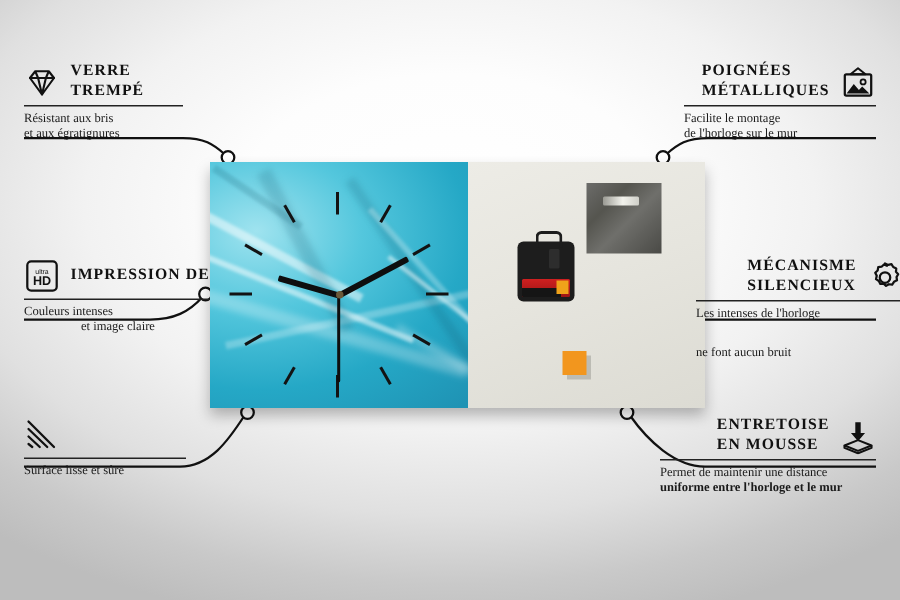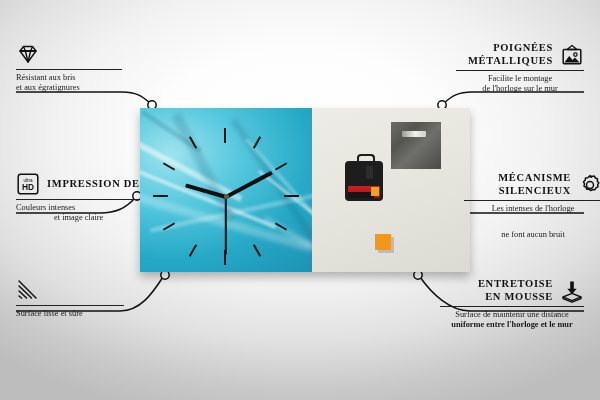--- a/index.html
+++ b/index.html
@@ -24,31 +24,31 @@
   .ttl{
     font-family:"Liberation Serif",serif;
     font-weight:bold;
     font-size:10.5px;
     letter-spacing:.7px;
     color:#111;
     line-height:12.5px;
     text-transform:uppercase;
     white-space:nowrap;
   }
-  .feat.right .ttl{text-align:right;}
+  .feat.right .ttl{text-align:left;}
   .rule{height:1px;background:#222;margin-top:3px;}
   .sub{
     font-family:"Liberation Serif",serif;
     font-size:8.4px;
     line-height:10.4px;
     color:#1a1a1a;
     margin-top:3px;
     white-space:nowrap;
   }
-  .feat.right .sub{text-align:center;}
+  .feat.right .sub{text-align:left;}
   .ico{width:24px;height:24px;flex:0 0 24px;display:block;}
 
   
   #product{
     position:absolute;left:140px;top:108px;width:330px;height:164px;
     box-shadow:0 5px 9px rgba(0,0,0,.28);
     overflow:hidden;
     background:#e8e8e4;
   }
   #clockpanel{
@@ -174,20 +174,24 @@
   <div class="feat left" style="left:16px;top:42px;width:128px;">
     <div class="head">
       <svg class="ico" viewBox="0 0 24 24">
         <g fill="none" stroke="#111" stroke-width="1.4" stroke-linejoin="round">
           <path d="M4 9 L12 20 L20 9 Z"></path>
           <path d="M4 9 L7.5 4.5 H16.5 L20 9 Z"></path>
           <path d="M7.5 4.5 L9.4 9 L12 20 L14.6 9 L16.5 4.5"></path>
           <path d="M4 9 H20"></path>
         </g>
       </svg>
+      <div>
+        <div class="ttl">VERRE</div>
+        <div class="ttl">TREMPÉ</div>
+      </div>
     </div>
     <div class="rule" style="width:106px;"></div>
     <div class="sub">Résistant aux bris</div>
     <div class="sub" style="margin-top:0;">et aux égratignures</div>
   </div>
 
   <div class="feat left" style="left:16px;top:172px;width:140px;">
     <div class="head">
       <svg class="ico" viewBox="0 0 24 24">
         <rect x="2.2" y="2.2" width="19.6" height="19.6" rx="2.6" fill="none" stroke="#111" stroke-width="1.5"></rect>
@@ -258,17 +262,17 @@
         <div class="ttl">ENTRETOISE</div>
         <div class="ttl">EN MOUSSE</div>
       </div>
       <svg class="ico" viewBox="0 0 24 24">
         <path d="M10.2 2.5 h3.6 v7.2 h2.9 L12 15.2 L7.3 9.7 h2.9 Z" fill="#111"></path>
         <path d="M12 14.4 L21 18 L12 21.6 L3 18 Z" fill="none" stroke="#111" stroke-width="1.4" stroke-linejoin="round"></path>
         <path d="M3 18 v1.6 L12 23.2 L21 19.6 V18" fill="none" stroke="#111" stroke-width="1.4" stroke-linejoin="round"></path>
       </svg>
     </div>
     <div class="rule" style="width:144px;"></div>
-    <div class="sub">Surface de maintenir une distance</div>
+    <div class="sub">Permet de maintenir une distance</div>
     <div class="sub" style="margin-top:0;font-weight:bold;">uniforme entre l'horloge et le mur</div>
   </div>
 
 </div>
 
 </body></html>

